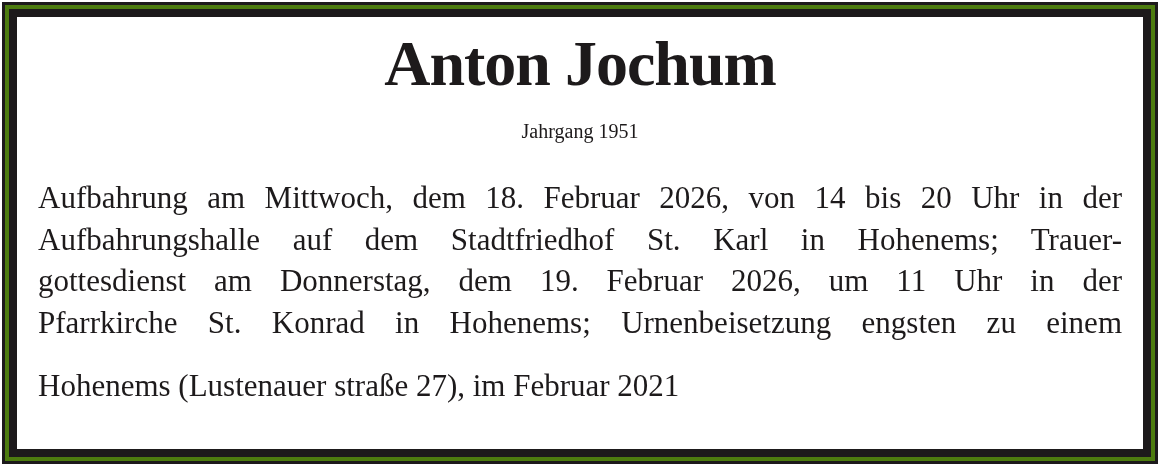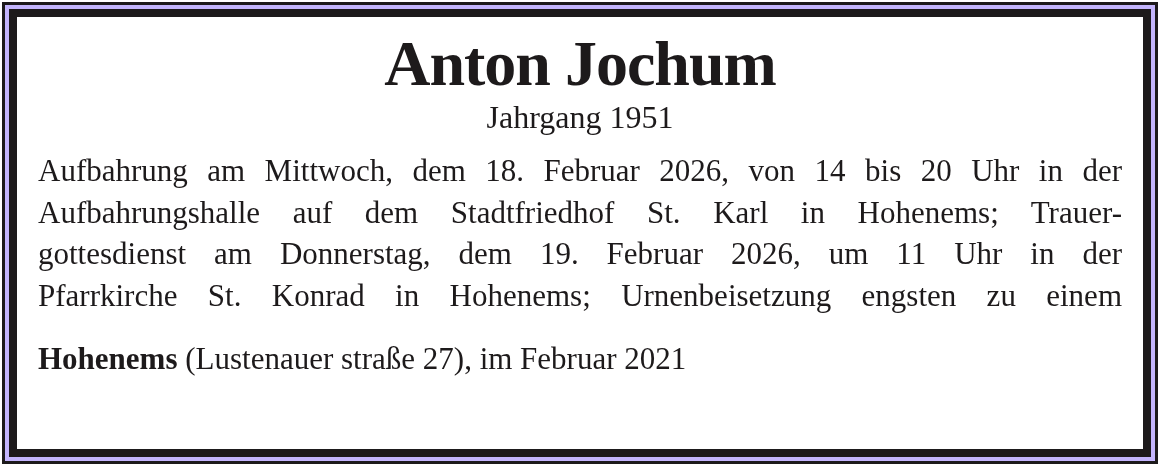--- a/index.html
+++ b/index.html
@@ -14,65 +14,65 @@
     padding: 2px;
     background: #ffffff;
     font-family: "Liberation Serif", "DejaVu Serif", serif;
     color: #1d1a1b;
   }
   .outer-frame {
     box-sizing: border-box;
     height: 100%;
     border: 3px solid #1d1a1b;
     padding: 4px;
-    background: #c4b5fd;
+    background: #4d7c0f;
   }
   .inner-frame {
     box-sizing: border-box;
     height: 100%;
     border: 8px solid #1d1a1b;
     padding: 12px 21px 10px 21px;
     background: #ffffff;
     overflow: hidden;
   }
   .notice-title {
     text-align: center;
     font-size: 64px;
     font-weight: bold;
     letter-spacing: -1px;
     line-height: 70px;
     margin: 0;
   }
   .notice-subtitle {
     text-align: center;
-    font-size: 32px;
+    font-size: 20px;
     line-height: 36px;
-    margin: 0;
+    margin: 14px;
   }
   .notice-body {
-    margin-top: 15px;
+    margin-top: 28px;
     font-size: 31px;
     line-height: 41.5px;
   }
   .body-line {
     text-align: justify;
     text-align-last: justify;
     white-space: normal;
   }
   .body-line.last {
     text-align-last: left;
   }
   .notice-footer {
     margin-top: 23px;
     font-size: 31px;
     line-height: 40px;
     text-align: left;
   }
   .footer-city {
-    font-weight: bold;
+    font-weight: normal;
   }
 </style>
 </head>
 <body>
 
 <div class="ad-wrap">
   <div class="outer-frame">
     <div class="inner-frame">
 
       <h1 class="notice-title">Anton Jochum</h1>

